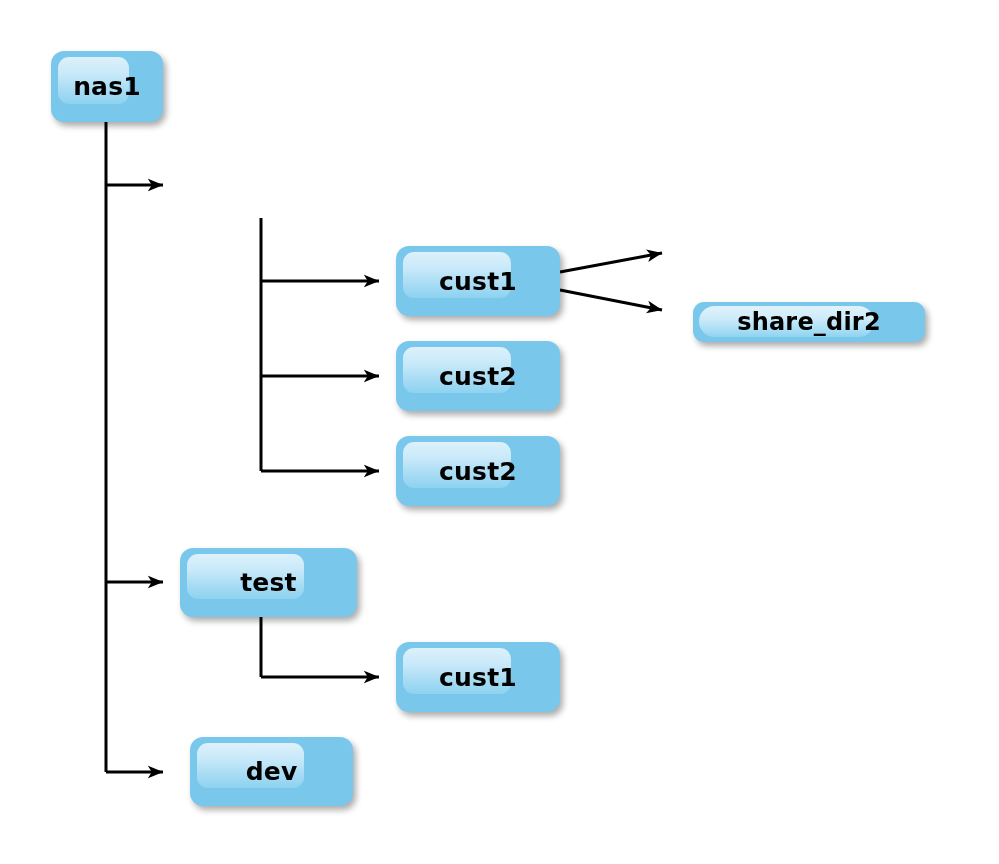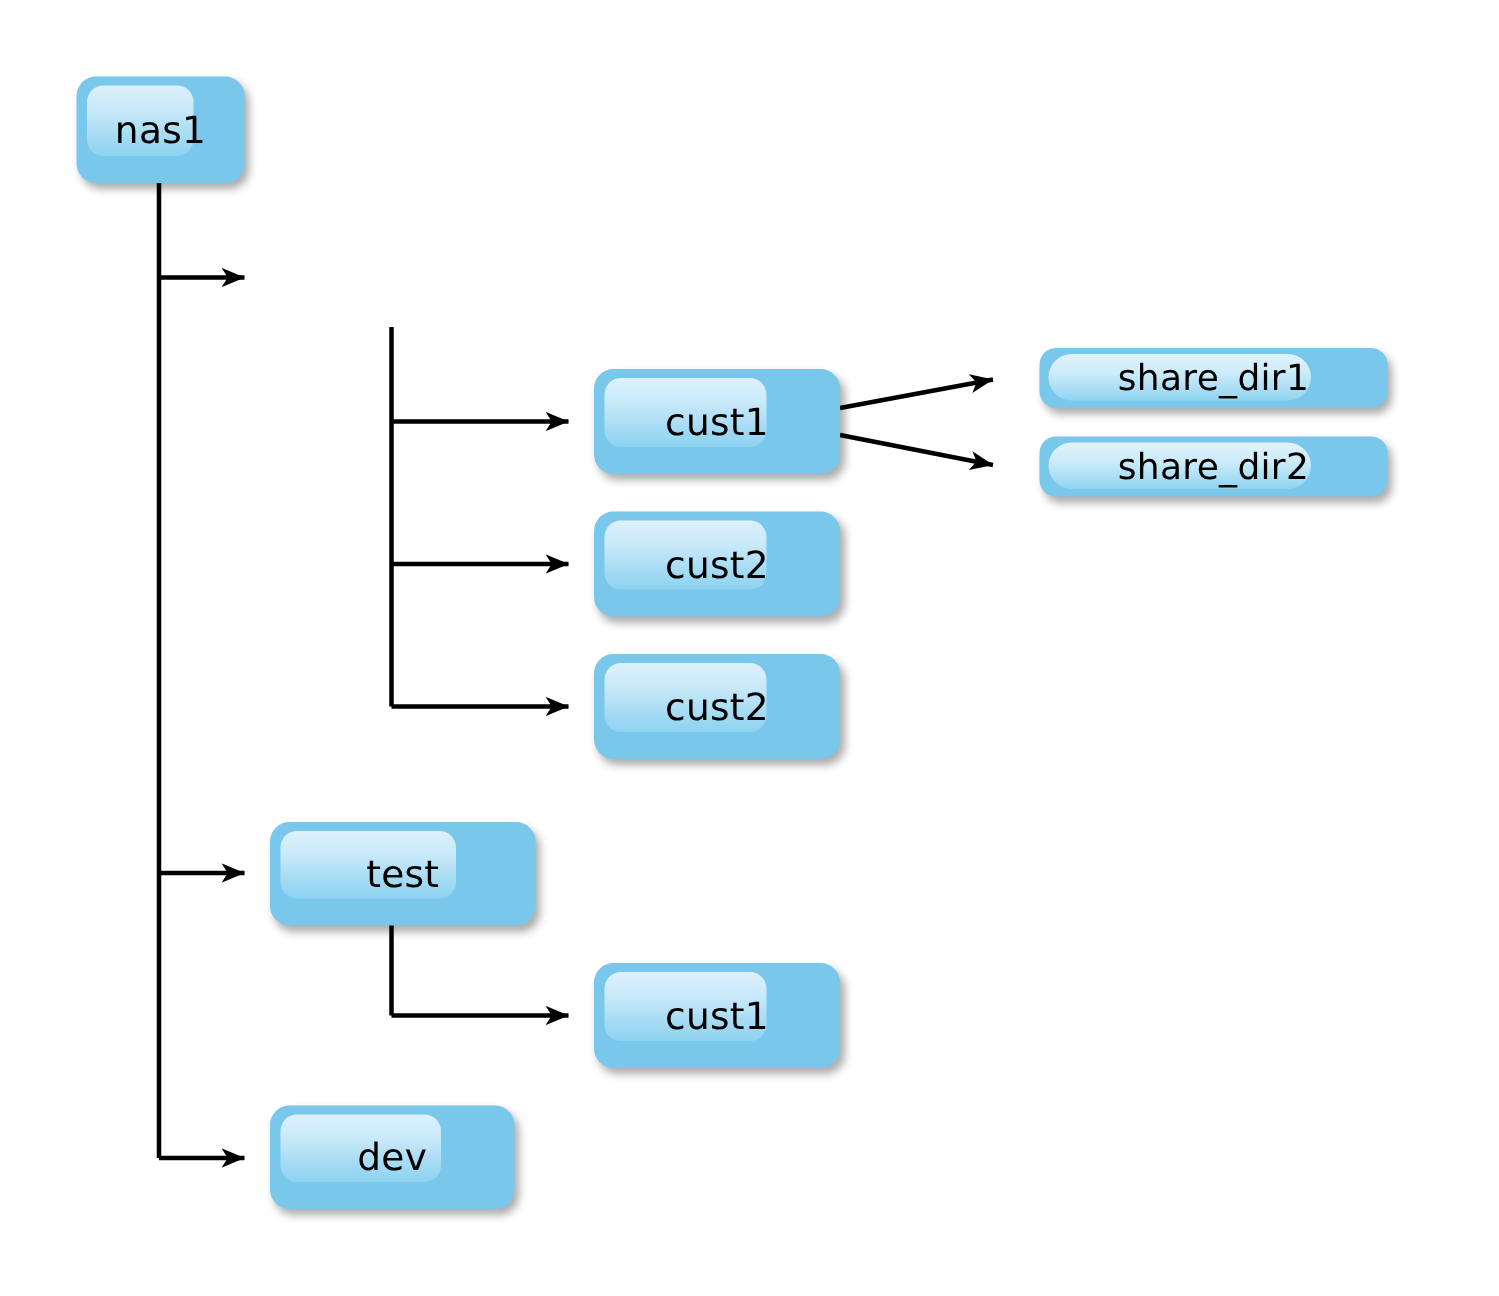--- a/index.html
+++ b/index.html
@@ -60,21 +60,21 @@
                 #cdebfa 35%,
                 #a8dcf4 72%,
                 #8ed3f0 100%);
     opacity: 0.95;
     pointer-events: none;
   }
   .node-label {
     position: relative;
     z-index: 2;
     font-family: "DejaVu Sans", sans-serif;
-    font-weight: normal;
+    font-weight: bold;
     font-size: 25px;
     color: #000000;
     letter-spacing: 0.2px;
     white-space: nowrap;
   }
 
   
   .node.flat {
     border-radius: 11px;
   }
@@ -131,42 +131,39 @@
 
     <div class="node" style="left:51px;  top:51px;  width:112px; height:71px;">
       <span class="node-label">nas1</span>
     </div>
 
 
     <div class="node" style="left:396px; top:246px; width:164px; height:70px;">
       <span class="node-label">cust1</span>
     </div>
 
-    <div class="node flat" style="left:693px; top:232px; width:232px; height:40px;">
-      <span class="node-label">share_dir1</span>
-    </div>
 
-    <div class="node flat" style="left:693px; top:291px; width:232px; height:40px;">
+    <div class="node flat" style="left:693px; top:302px; width:232px; height:40px;">
       <span class="node-label">share_dir2</span>
     </div>
 
     <div class="node" style="left:396px; top:341px; width:164px; height:70px;">
       <span class="node-label">cust2</span>
     </div>
 
     <div class="node" style="left:396px; top:436px; width:164px; height:70px;">
       <span class="node-label">cust2</span>
     </div>
 
     <div class="node" style="left:180px; top:548px; width:177px; height:69px;">
       <span class="node-label">test</span>
     </div>
 
     <div class="node" style="left:396px; top:642px; width:164px; height:70px;">
       <span class="node-label">cust1</span>
     </div>
 
-    <div class="node" style="left:180px; top:737px; width:163px; height:69px;">
+    <div class="node" style="left:190px; top:737px; width:163px; height:69px;">
       <span class="node-label">dev</span>
     </div>
 
   </div>
 </div>
 
 </body></html>

